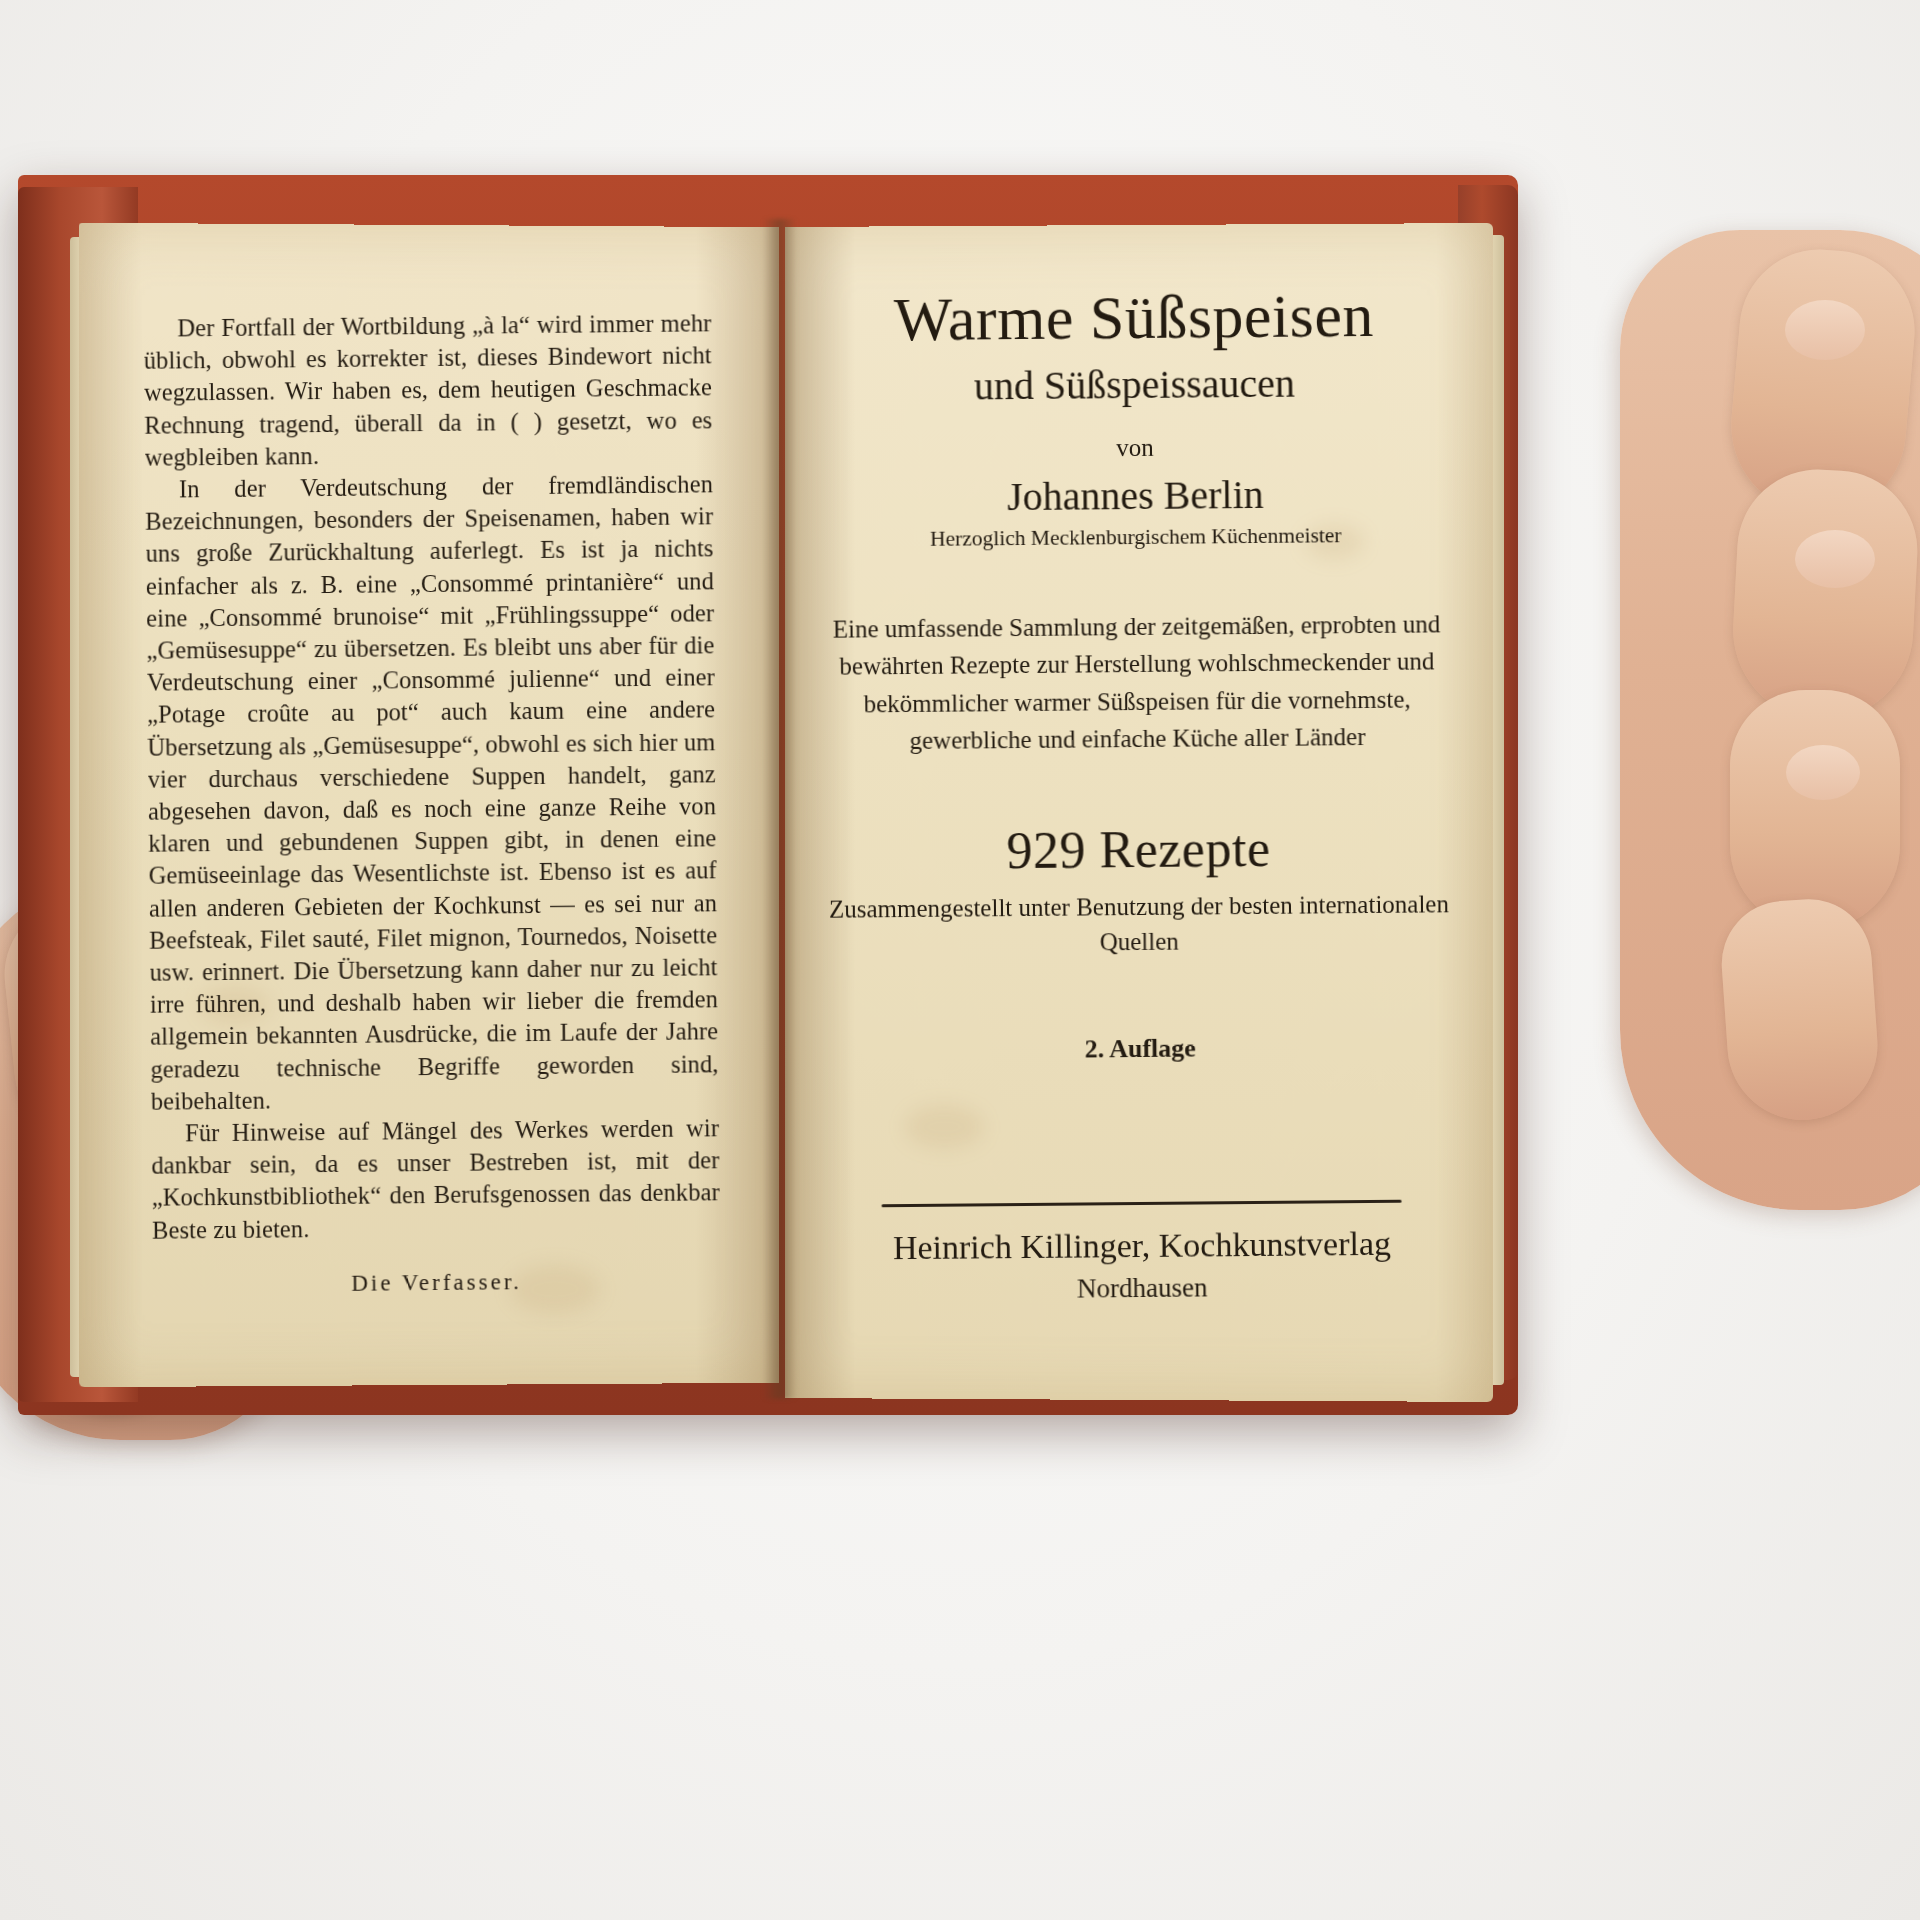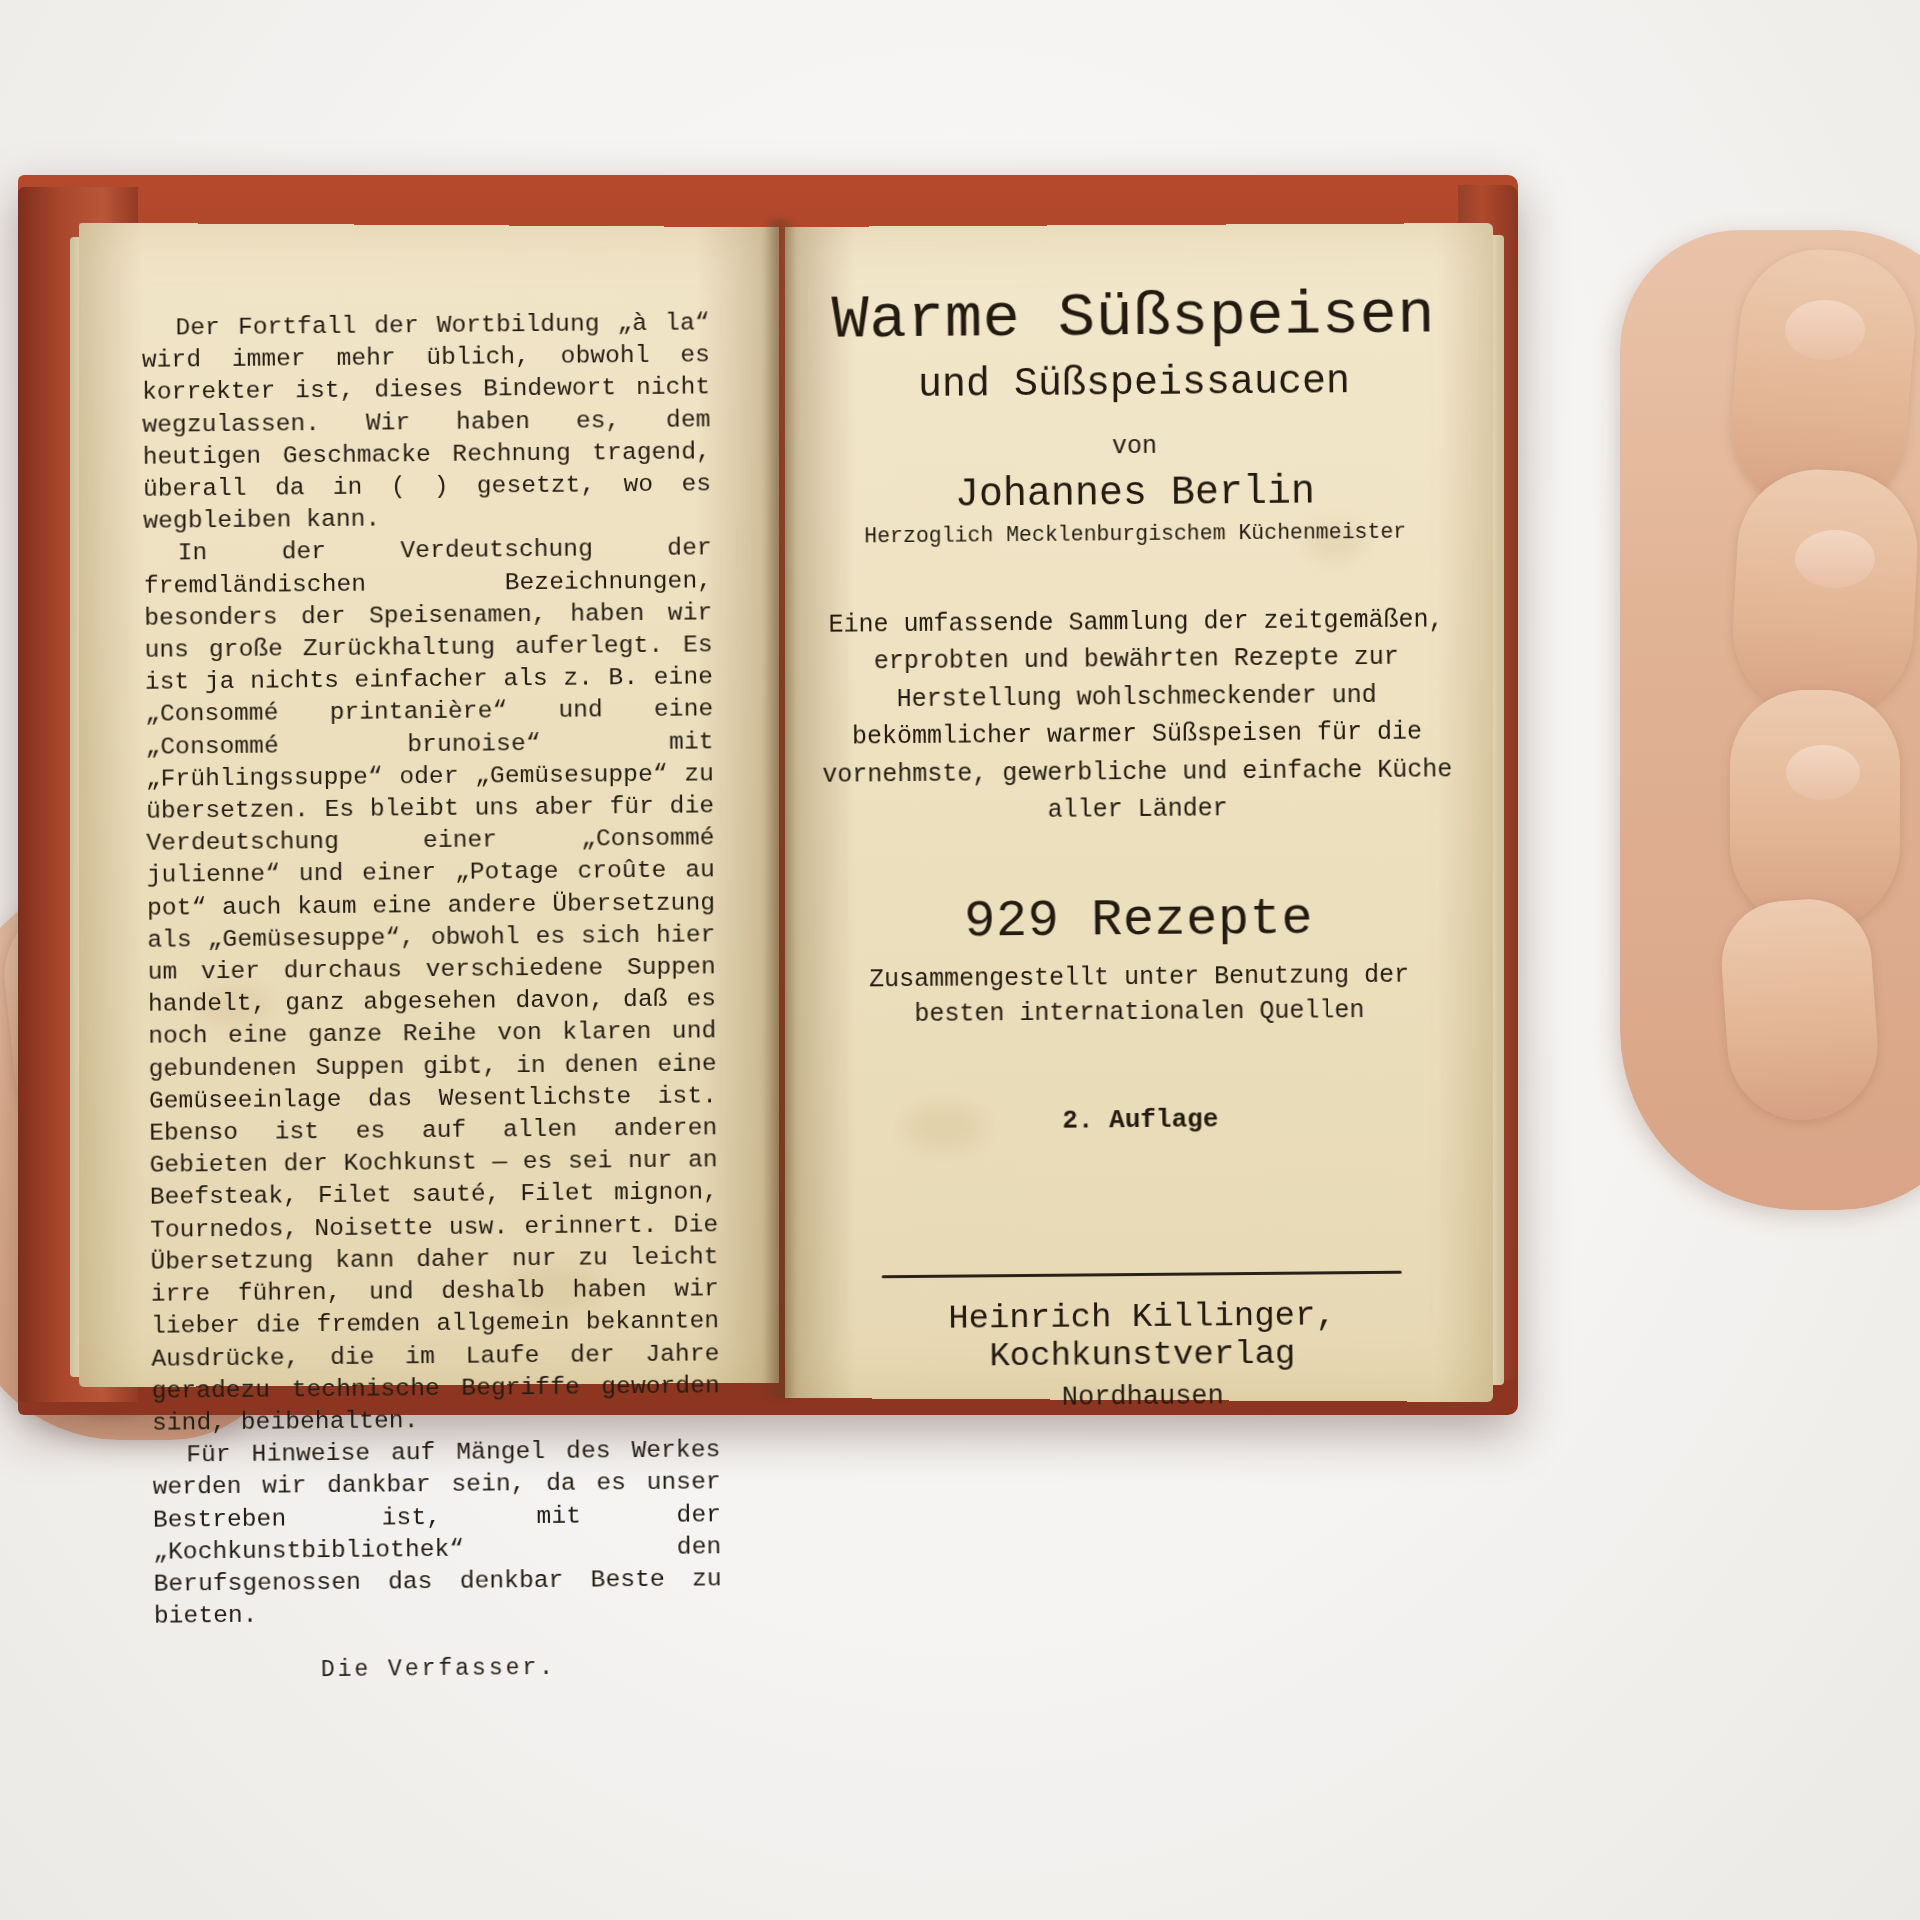--- a/index.html
+++ b/index.html
@@ -74,21 +74,20 @@
   .rnail2 { right: 45px; top: 530px; width: 80px; height: 58px; }
   .rnail3 { right: 60px; top: 745px; width: 74px; height: 55px; }
 
   
   #book {
     position: absolute;
     left: 18px;
     top: 175px;
     width: 1500px;
     height: 1240px;
-    font-family: Liberation Mono, monospace;
   }
   .cover {
     position: absolute;
     inset: 0;
     background: linear-gradient(180deg, #b4492c 0%, #9d3c24 40%, #8c3520 100%);
     border-radius: 6px 10px 10px 6px;
     box-shadow: 0 18px 48px rgba(60, 30, 20, 0.35);
   }
   .cover-left {
     position: absolute;

